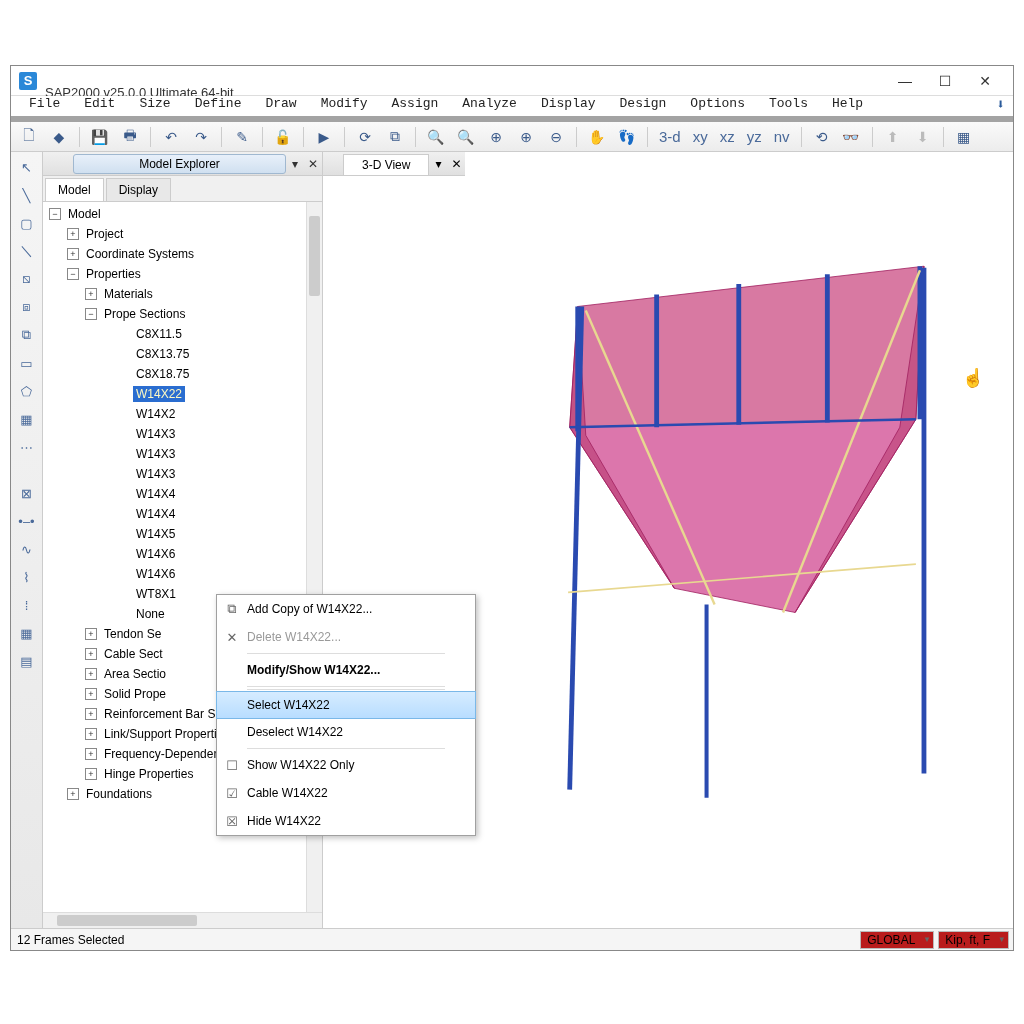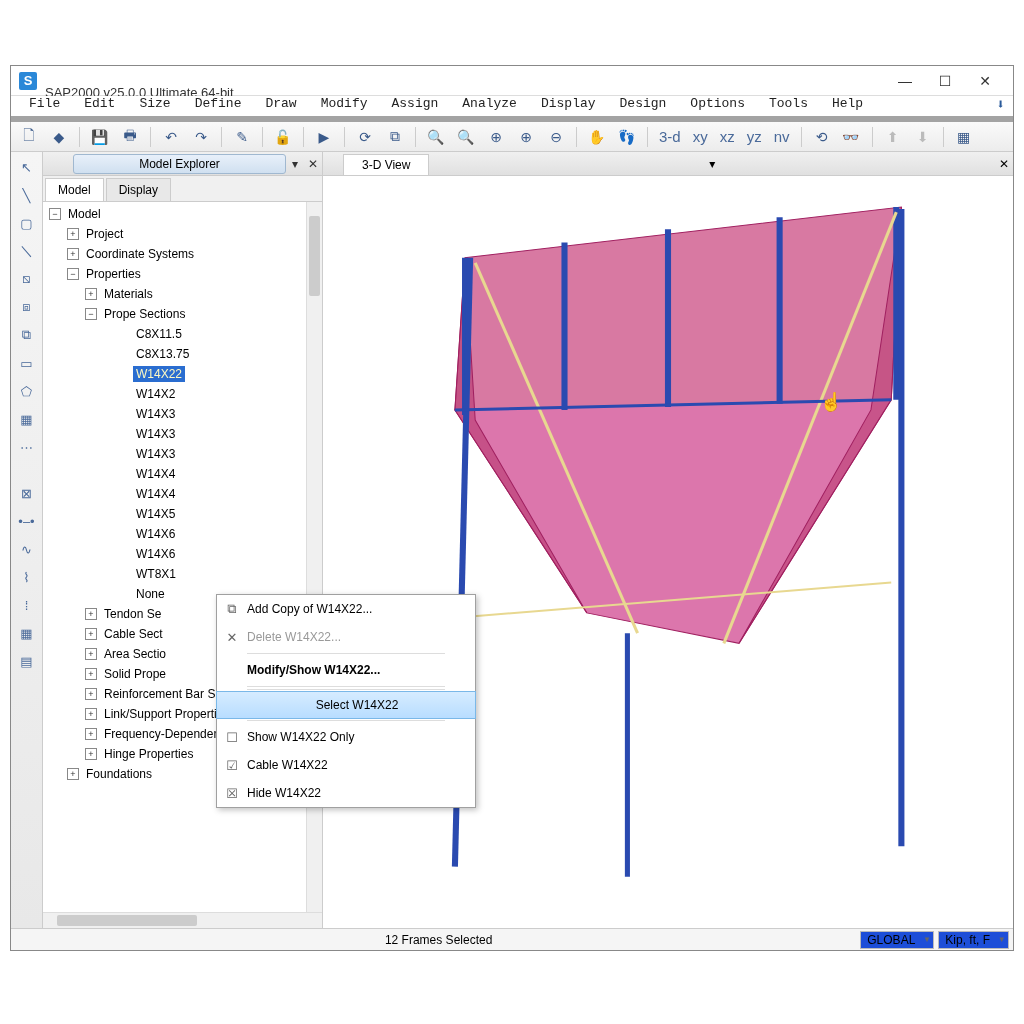--- a/index.html
+++ b/index.html
@@ -30,37 +30,37 @@
 .tn { display: flex; align-items: center; height: 20px; white-space: nowrap; }
 .tn .tg { width: 12px; height: 12px; border: 1px solid #888; font-size: 9px; line-height: 10px; text-align: center; margin-right: 4px; color: #333; }
 .tn .tg.empty { border: none; }
 .tn .lbl { padding: 1px 3px; }
 .tn.selected .lbl { background: #2a6dd0; color: #fef9c3; }
 .pad0 { padding-left: 6px; } .pad1 { padding-left: 24px; } .pad2 { padding-left: 42px; } .pad4 { padding-left: 74px; }
 .scrollv { position: absolute; right: 0; top: 0; bottom: 0; width: 16px; background: #f0f0f0; border-left: 1px solid #ddd; }
 .scrollv .thumb { position: absolute; left: 2px; right: 2px; top: 14px; height: 80px; background: #ccc; border-radius: 2px; }
 .scrollh { height: 16px; background: #f0f0f0; border-top: 1px solid #ddd; position: relative; }
 .scrollh .thumb { position: absolute; top: 2px; bottom: 2px; left: 14px; width: 140px; background: #ccc; border-radius: 2px; }
-.viewhost { flex: 1; display: flex; flex-direction: column; background: #fff; }
+.viewhost { flex: 1; display: flex; flex-direction: row; background: #fff; }
 .viewtabs { display: flex; align-items: center; height: 24px; background: linear-gradient(#f0f0f0,#e0e0e0); border-bottom: 1px solid #ccc; padding-left: 20px; }
 .viewtabs .vt { background: #fff; border: 1px solid #ccc; border-bottom: none; padding: 3px 18px; font-size: 12px; margin-top: 2px; }
 .viewtabs .vctrl { margin-left: auto; width: 18px; text-align: center; font-size: 12px; }
 .canvas { flex: 1; position: relative; background: #fff; overflow: hidden; }
 .canvas svg { width: 100%; height: 100%; }
 .ctxmenu { position: absolute; left: 205px; top: 442px; width: 260px; background: #fff; border: 1px solid #a0a0a0; box-shadow: 2px 2px 6px rgba(0,0,0,0.25); z-index: 50; }
 .ctxmenu .row { display: flex; align-items: center; height: 28px; }
 .ctxmenu .icol { width: 30px; display: flex; justify-content: center; color: #666; font-size: 13px; }
 .ctxmenu .txtcol { flex: 1; font-size: 12px; padding-right: 8px; }
 .ctxmenu .row.disabled { color: #999; }
 .ctxmenu .row.bold .txtcol { font-weight: bold; color: #000; }
-.ctxmenu .row.hover { background: linear-gradient(#d6ecff,#b8ddff); border: 1px solid #7ab8e8; margin: -1px; text-align: center; }
+.ctxmenu .row.hover { background: linear-gradient(#d6ecff,#b8ddff); border: 1px solid #7ab8e8; margin: -1px; }
 .ctxmenu .sep { height: 1px; background: #ddd; margin: 2px 30px 2px 30px; }
-.statusbar { display: flex; align-items: center; height: 22px; border-top: 1px solid #ccc; background: #f5f5f5; font-size: 12px; padding-left: 6px; text-align: center; }
+.statusbar { display: flex; align-items: center; height: 22px; border-top: 1px solid #ccc; background: #f5f5f5; font-size: 12px; padding-left: 6px; }
 .statusbar .sl { flex: 1; }
-.statusbar .sdrop { border: 1px solid #bbb; background: #1d4ed8; padding: 1px 18px 1px 6px; margin-right: 4px; position: relative; min-width: 70px; }
+.statusbar .sdrop { border: 1px solid #bbb; background: #b91c1c; padding: 1px 18px 1px 6px; margin-right: 4px; position: relative; min-width: 70px; }
 .statusbar .sdrop::after { content: "▾"; position: absolute; right: 4px; color: #666; font-size: 9px; top: 2px; }
 .cursor { position: absolute; left: 497px; top: 215px; z-index: 60; font-size: 18px; }
 </style>
 </head>
 <body>
 
 <div class="outer">
 
   <div class="titlebar">
     <div class="appicon">S</div>
@@ -190,20 +190,24 @@
             <span class="lbl">Prope Sections</span>
           </div>
         <div class="tn pad4">
             <span class="tg empty"></span>
             <span class="lbl">C8X11.5</span>
           </div>
         <div class="tn pad4">
             <span class="tg empty"></span>
             <span class="lbl">C8X13.75</span>
           </div>
+        <div class="tn pad4">
+            <span class="tg empty"></span>
+            <span class="lbl">C8X18.75</span>
+          </div>
         <div class="tn pad4 selected">
             <span class="tg empty"></span>
             <span class="lbl">W14X22</span>
           </div>
         <div class="tn pad4">
             <span class="tg empty"></span>
             <span class="lbl">W14X2</span>
           </div>
         <div class="tn pad4">
             <span class="tg empty"></span>
@@ -332,20 +336,24 @@
       <div class="row bold">
           <div class="icol"></div>
           <div class="txtcol">Modify/Show W14X22...</div>
         </div>
       <div class="sep"></div>
       <div class="sep"></div>
       <div class="row hover">
           <div class="icol"></div>
           <div class="txtcol">Select W14X22</div>
         </div>
+      <div class="row">
+          <div class="icol"></div>
+          <div class="txtcol">Deselect W14X22</div>
+        </div>
       <div class="sep"></div>
       <div class="row">
           <div class="icol">☐</div>
           <div class="txtcol">Show W14X22 Only</div>
         </div>
       <div class="row">
           <div class="icol">☑</div>
           <div class="txtcol">Cable W14X22</div>
         </div>
       <div class="row">

